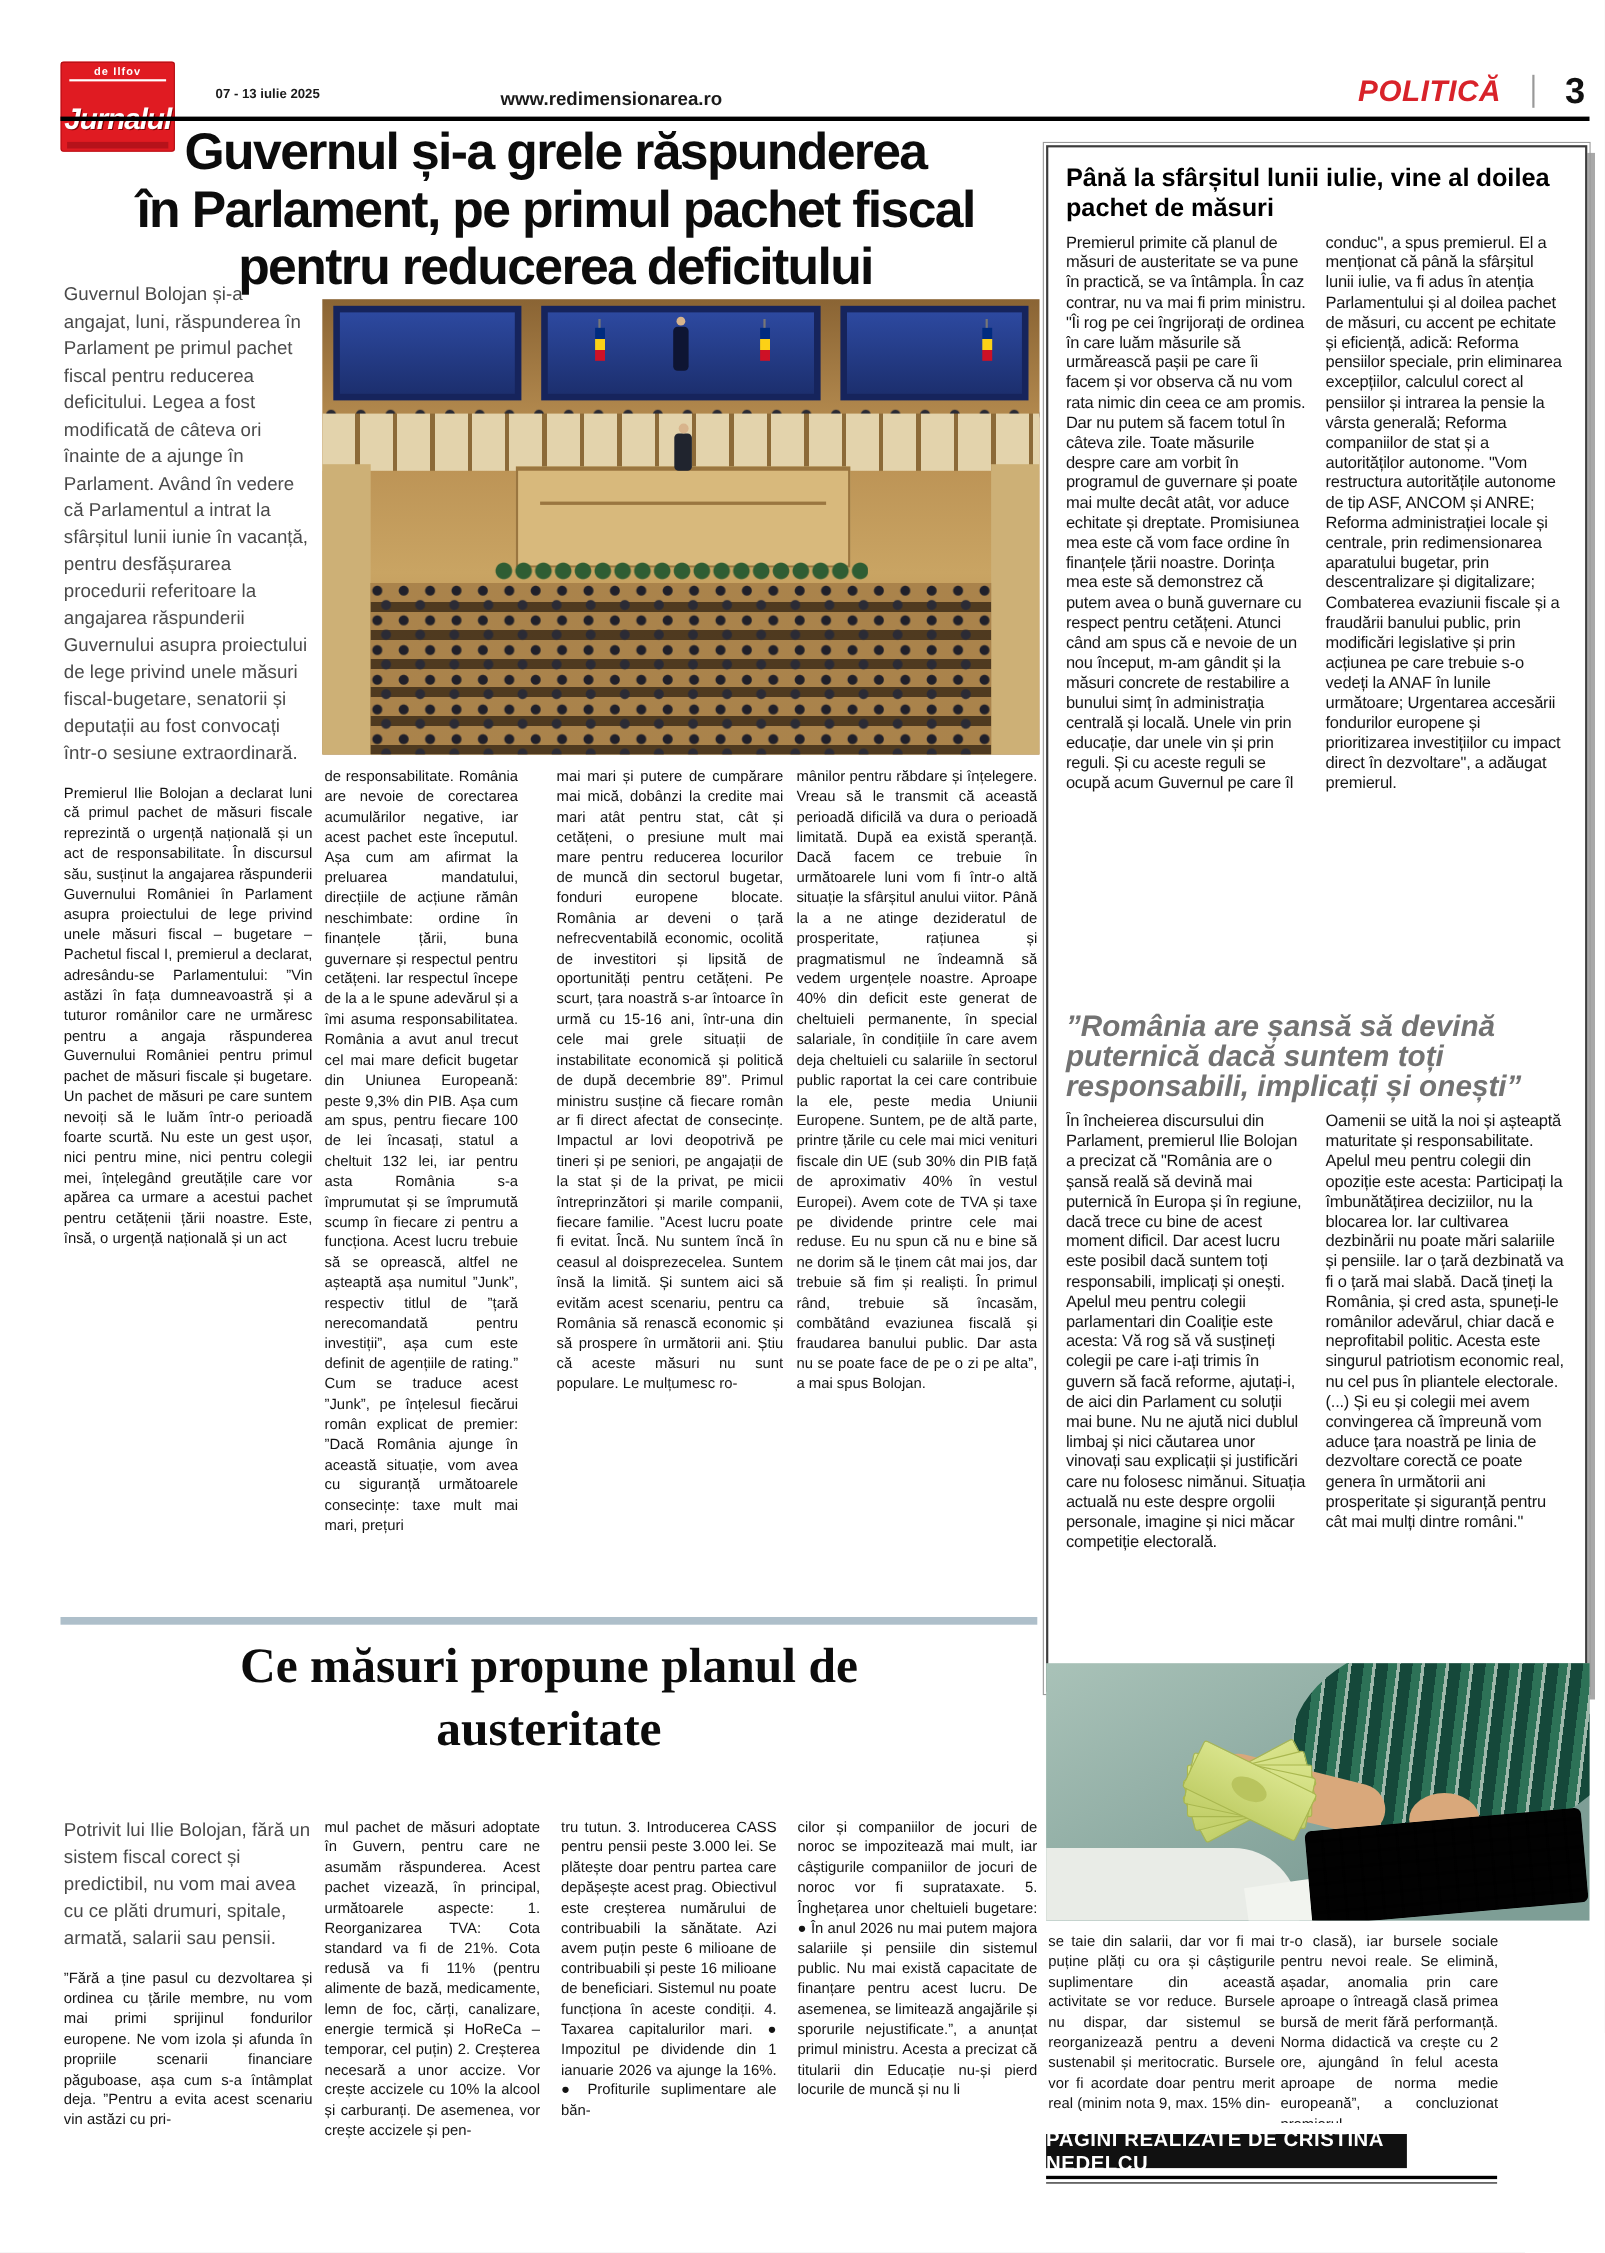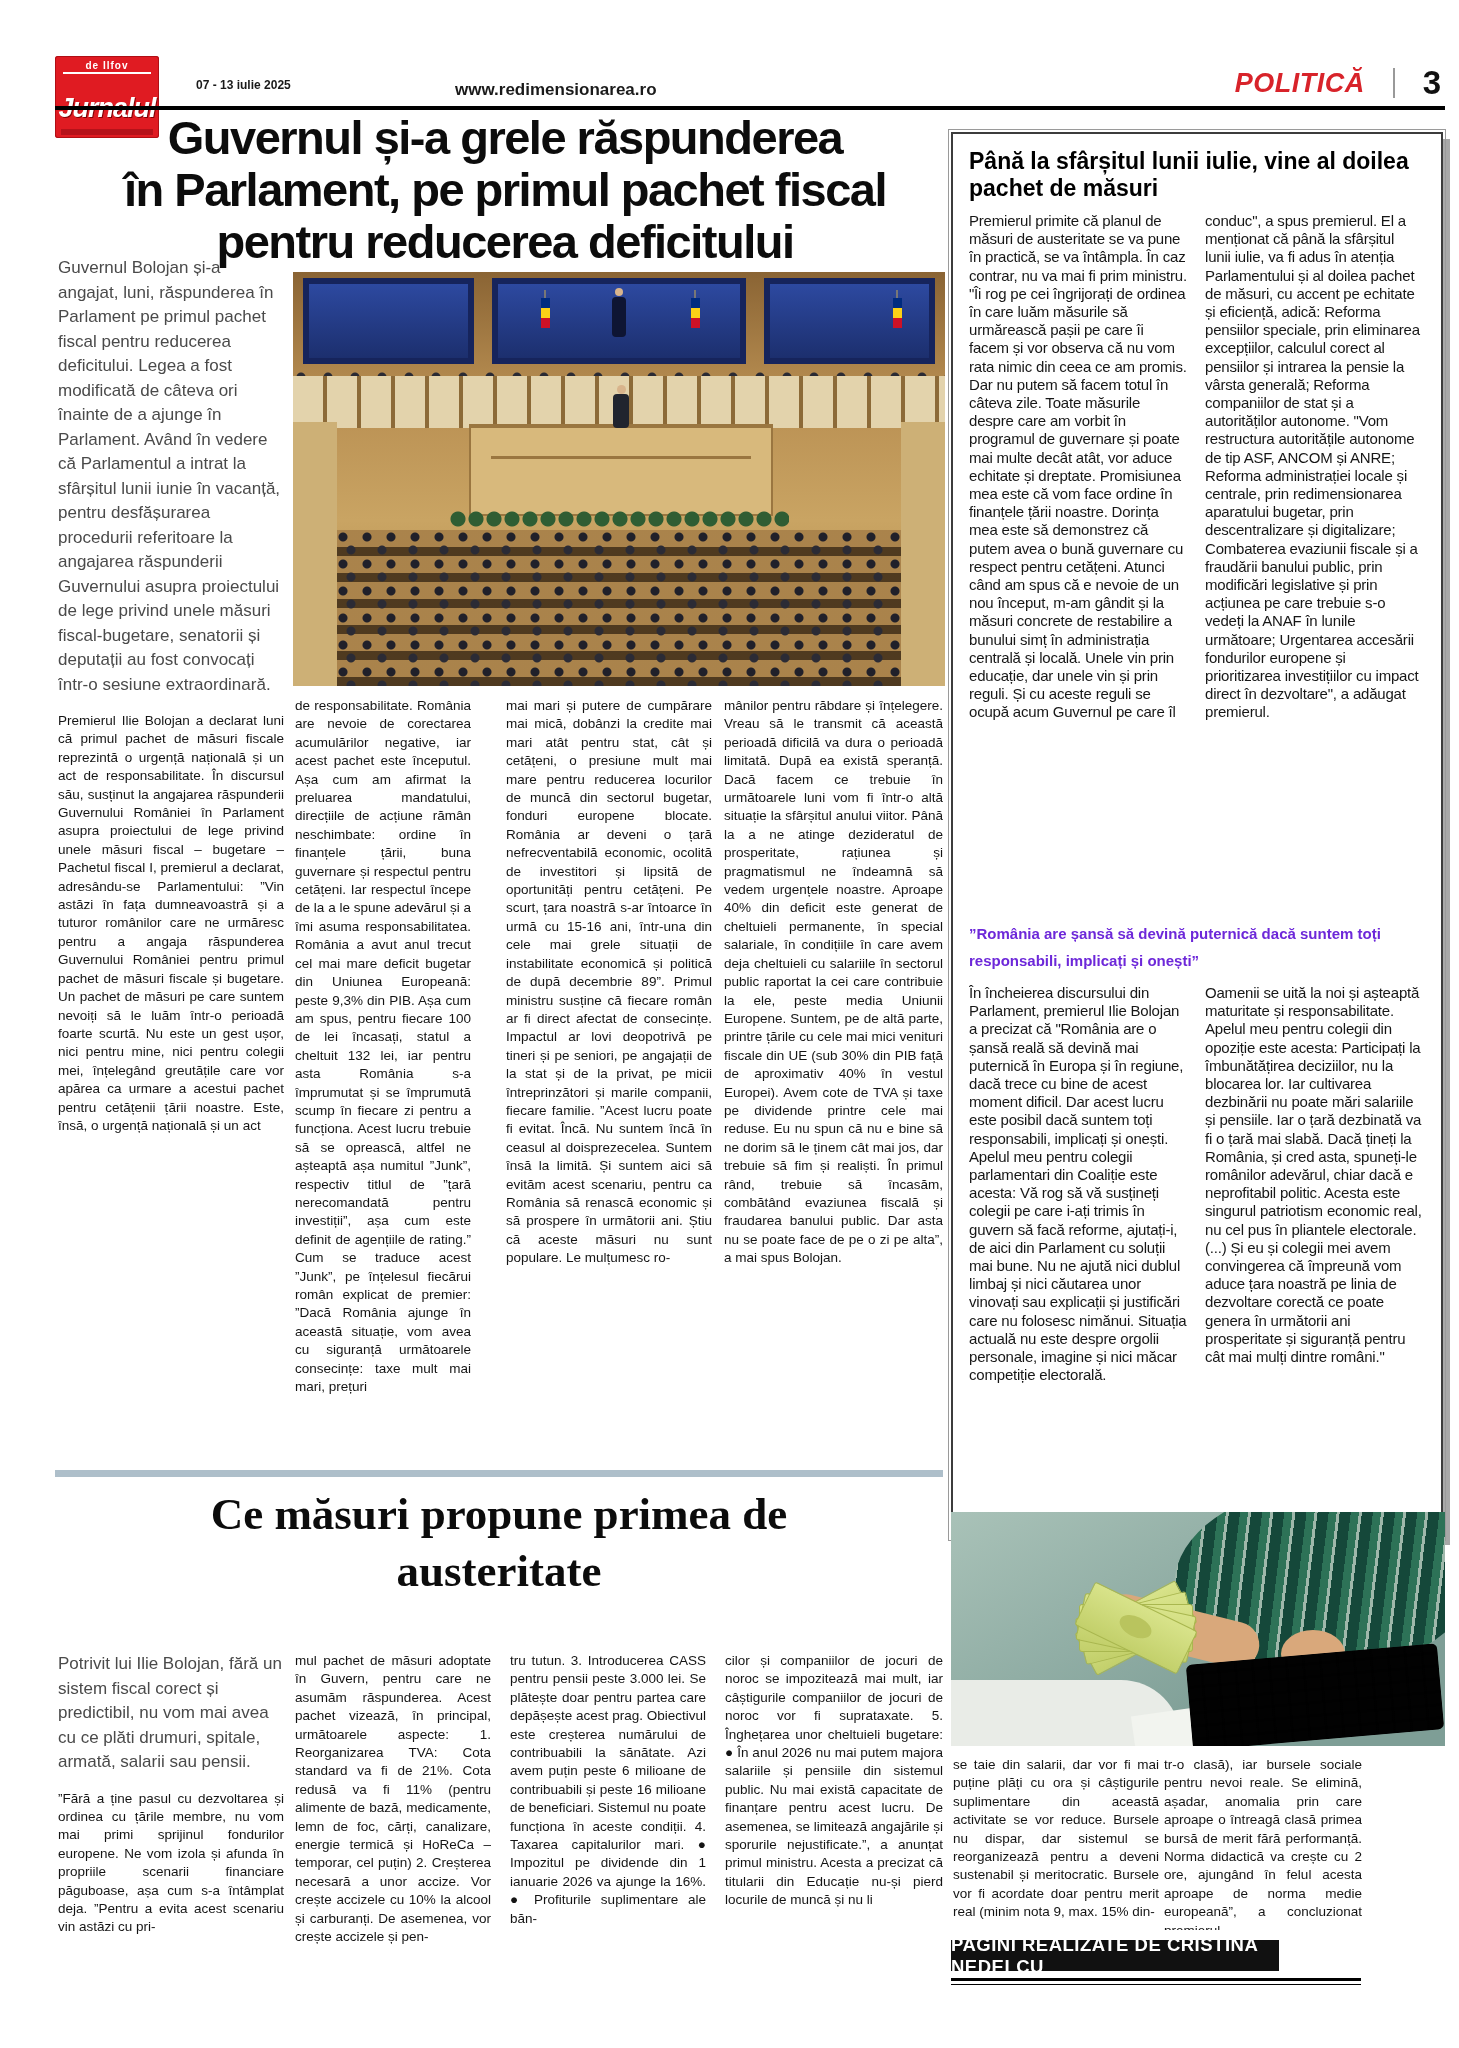--- a/index.html
+++ b/index.html
@@ -32,21 +32,21 @@
   .intro .lead{font-size:17px;line-height:24.5px;color:#4a4a4a;}
   .intro .para{margin-top:15px;font-size:13.5px;line-height:18.4px;text-align:justify;color:#141414;}
   .col{position:absolute;font-size:13.5px;line-height:18.4px;text-align:justify;color:#141414;overflow:hidden;}
   
   .box{position:absolute;left:951px;top:100px;width:492px;height:1406px;background:#fff;
        border:2px solid #3c3c3c;outline:1px solid #9a9a9a;outline-offset:2px;
        box-shadow:7px 7px 0 #a8a8a8;box-sizing:border-box;padding:14px 16px;margin-top:32px;}
   .box-title{font-size:23px;line-height:27px;font-weight:800;color:#000;}
   .box-cols{display:flex;gap:18px;margin-top:10px;overflow:hidden;}
   .box-col{width:218px;font-size:15px;line-height:18.2px;color:#161616;letter-spacing:-.2px;}
-  .box-quote{margin-top:14px;font-size:15px;line-height:27px;font-weight:800;color:#6d28d9;}
+  .box-quote{margin-top:14px;font-size:27px;line-height:27px;font-weight:800;color:#737373;font-style:italic;}
   .h-s1{height:694px;} .h-s2{height:540px;}
   
   .photo1{position:absolute;left:293px;top:272px;width:652px;height:414px;overflow:hidden;
           background:linear-gradient(#8a6434,#b98f52 30%,#c9a463 60%,#a87f42);}
   .screens{position:absolute;left:10px;right:10px;top:6px;height:86px;display:flex;gap:18px;}
   .screen{background:#16245c;flex:27;position:relative;}
   .screen.mid{flex:40;}
   .screen-inner{position:absolute;inset:6px;background:linear-gradient(#2d49a0,#1c2f6e);}
   .speaker-dot{position:absolute;left:50%;top:18%;width:14px;height:40px;margin-left:-7px;
           background:#0e1533;border-radius:4px;}
@@ -176,21 +176,21 @@
     </div>
     <div class="box-quote">”România are șansă să devină puternică dacă suntem toți responsabili, implicați și onești”</div>
     <div class="box-cols h-s2">
       <div class="box-col">În încheierea discursului din Parlament, premierul Ilie Bolojan a precizat că "România are o șansă reală să devină mai puternică în  Europa și  în regiune, dacă trece cu bine de acest moment dificil. Dar acest lucru este posibil dacă suntem toți responsabili, implicați și onești.  Apelul meu pentru colegii parlamentari din Coaliție este acesta: Vă rog să vă susțineți colegii pe care i-ați trimis în guvern să facă reforme, ajutați-i, de aici din Parlament cu soluții mai bune. Nu ne ajută nici dublul limbaj și nici căutarea unor vinovați sau explicații și justificări care nu folosesc nimănui. Situația actuală nu este despre orgolii personale, imagine și nici măcar competiție electorală.</div>
       <div class="box-col">Oamenii se uită la noi și așteaptă maturitate și responsabilitate.  Apelul meu pentru colegii din opoziție este acesta: Participați la îmbunătățirea deciziilor, nu la blocarea lor. Iar cultivarea dezbinării nu poate mări salariile și pensiile. Iar o țară dezbinată va fi o țară mai slabă. Dacă țineți la România, și cred asta, spuneți-le românilor adevărul, chiar dacă e neprofitabil politic. Acesta este singurul patriotism economic real, nu cel pus în pliantele electorale.  (...) Și eu și colegii mei avem convingerea că împreună vom aduce țara noastră pe linia de dezvoltare corectă ce poate genera în următorii ani prosperitate și siguranță pentru cât mai mulți dintre români."</div>
     </div>
   </div>
 
   <div class="bar2"></div>
   <div class="headline2">
-    <div>Ce măsuri propune primea de</div>
+    <div>Ce măsuri propune planul de</div>
     <div>austeritate</div>
   </div>
   <div class="intro" style="left:58px;top:1652px;width:226px;height:358px;">
     <div class="lead">Potrivit lui Ilie Bolojan, fără un sistem fiscal corect și predictibil, nu vom mai avea cu ce plăti drumuri, spitale, armată, salarii sau pensii.</div>
     <div class="para">”Fără a ține pasul cu dezvoltarea și ordinea cu țările membre, nu vom mai primi sprijinul fondurilor europene. Ne vom izola și afunda în propriile scenarii financiare păguboase, așa cum s-a întâmplat deja. ”Pentru a evita acest scenariu vin astăzi cu pri-</div>
   </div>
   <div class="col" style="left:295px;top:1652px;width:196px;height:358px;">mul pachet de măsuri adoptate în Guvern, pentru care ne asumăm răspunderea. Acest pachet vizează, în principal, următoarele aspecte: 1. Reorganizarea TVA: Cota standard va fi de 21%. Cota redusă va fi 11% (pentru alimente de bază, medicamente, lemn de foc, cărți, canalizare, energie termică și HoReCa – temporar, cel puțin) 2. Creșterea necesară a unor accize. Vor crește accizele cu 10% la alcool și carburanți. De asemenea, vor crește accizele și pen-</div>
   <div class="col" style="left:510px;top:1652px;width:196px;height:358px;">tru tutun. 3. Introducerea CASS pentru pensii peste 3.000 lei. Se plătește doar pentru partea care depășește acest prag. Obiectivul este creșterea numărului de contribuabili la sănătate. Azi avem puțin peste 6 milioane de contribuabili și peste 16 milioane de beneficiari. Sistemul nu poate funcționa în aceste condiții.  4. Taxarea capitalurilor mari. ● Impozitul pe dividende din 1 ianuarie 2026 va ajunge la 16%. ● Profiturile suplimentare ale băn-</div>
   <div class="col" style="left:725px;top:1652px;width:218px;height:358px;">cilor și companiilor de jocuri de noroc se impozitează mai mult, iar câștigurile companiilor de jocuri de noroc vor fi suprataxate. 5. Înghețarea unor cheltuieli bugetare: ● În anul 2026 nu mai putem majora salariile și pensiile din sistemul public. Nu mai există capacitate de finanțare pentru acest lucru. De asemenea, se limitează angajările și sporurile nejustificate.”, a anunțat primul ministru. Acesta a precizat că titularii din Educație nu-și pierd locurile de muncă și nu li</div>
 

